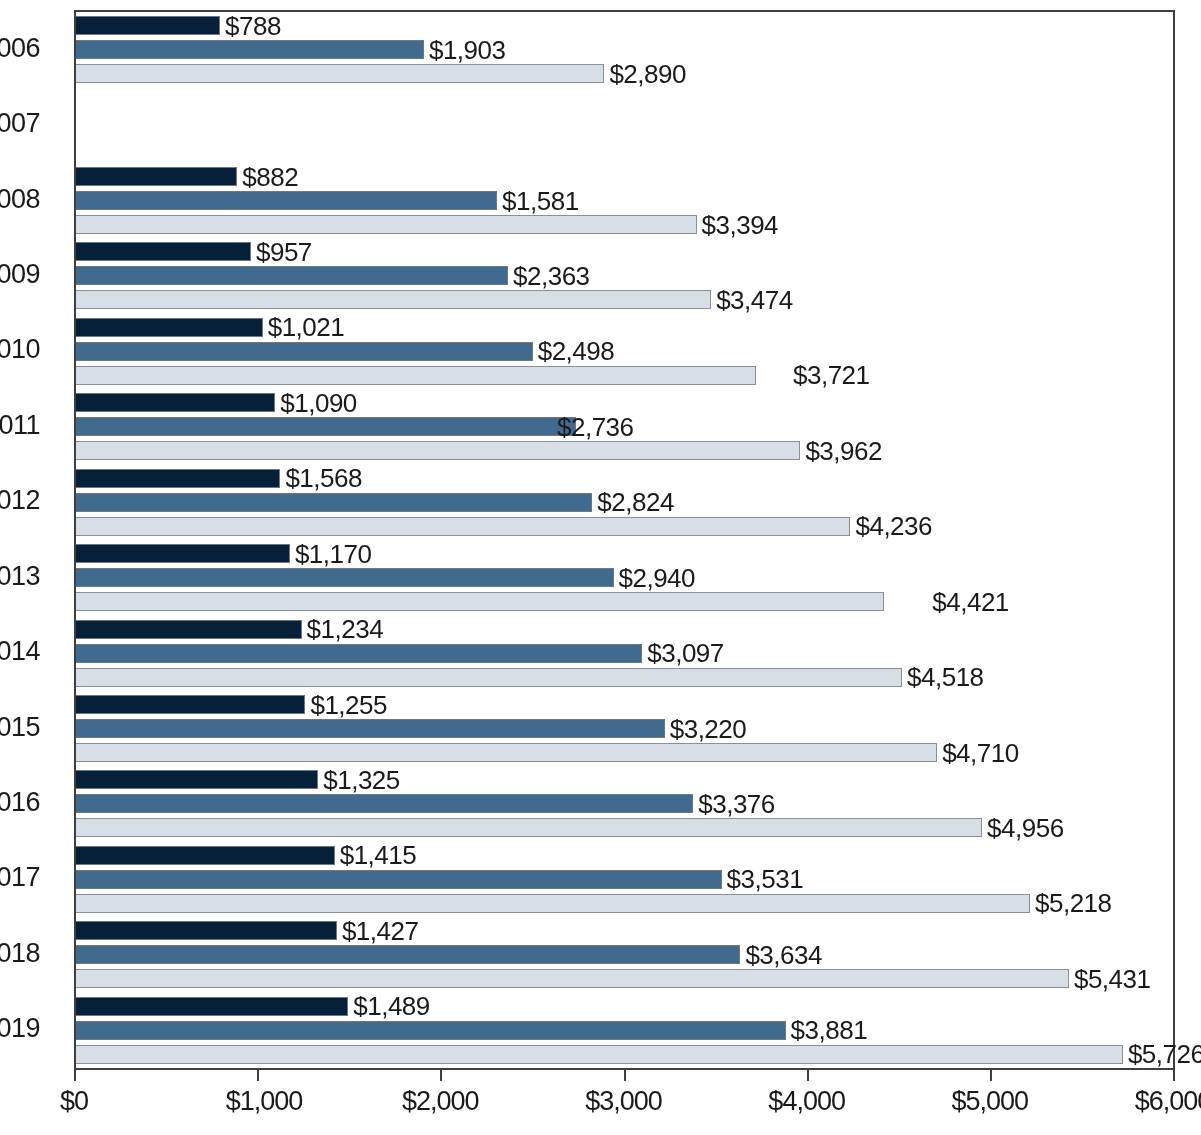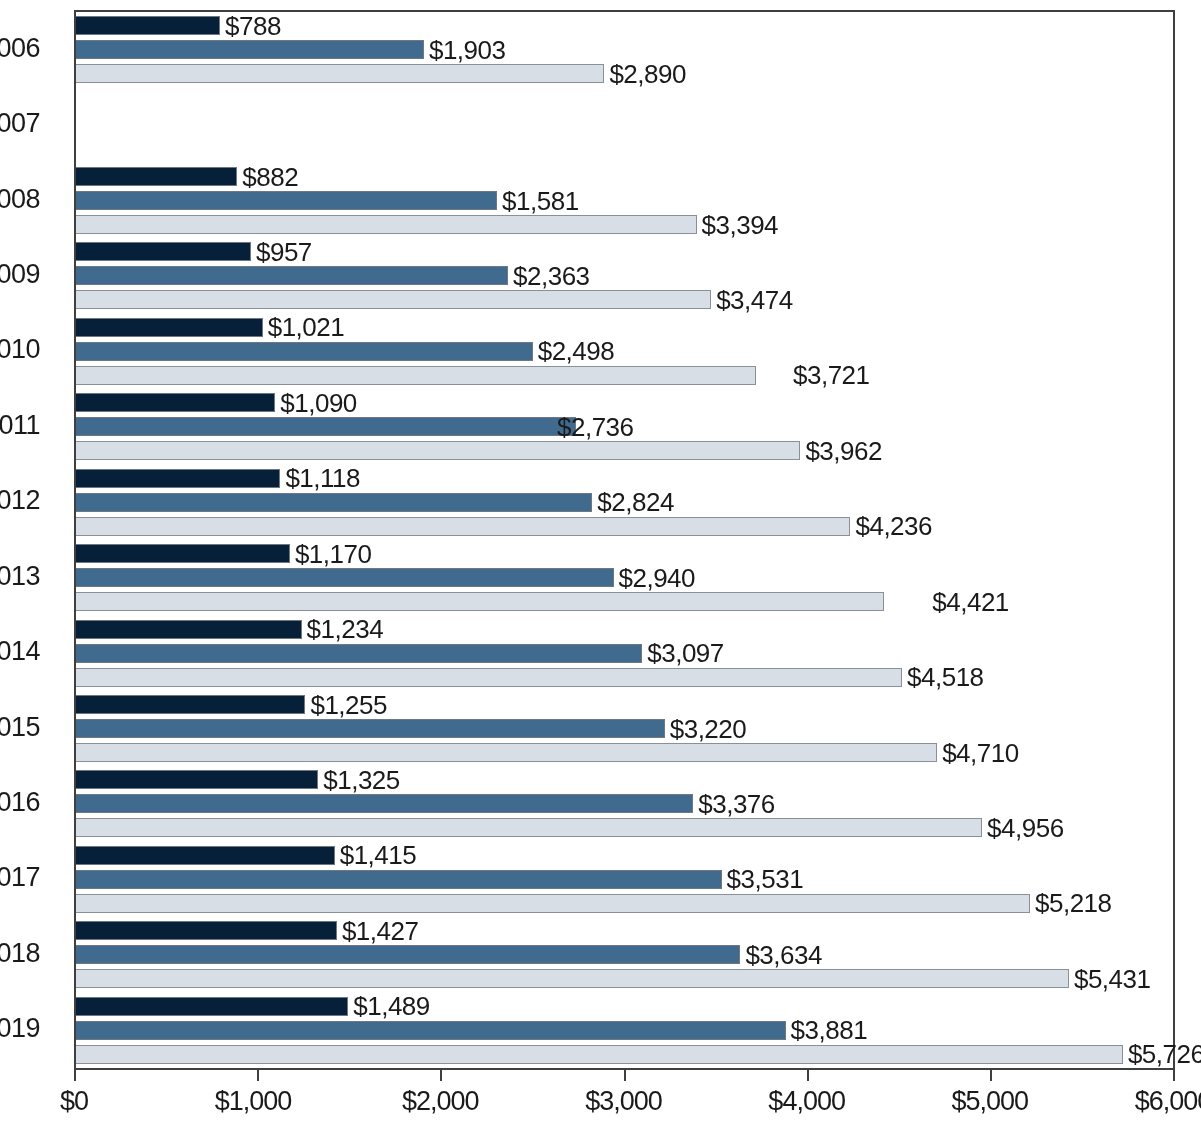--- a/index.html
+++ b/index.html
@@ -214,21 +214,21 @@
         </div>
         <div class="bar-line" style="top: 52.2143px;">
           <div class="bar family" style="width: 724.386px;"></div>
           <div class="bar-value" style="left: 724.386px;">$3,962</div>
         </div>
       </div>
       <div class="cat-row" style="top: 452.571px; height: 75.4286px;">
         <div class="year-label" style="top: 20.7143px;">2012</div>
         <div class="bar-line" style="top: 4.21429px;">
           <div class="bar single" style="width: 204.408px;"></div>
-          <div class="bar-value" style="left: 204.408px;">$1,118</div>
+          <div class="bar-value" style="left: 204.408px;">$1,568</div>
         </div>
         <div class="bar-line" style="top: 28.2143px;">
           <div class="bar plusone" style="width: 516.321px;"></div>
           <div class="bar-value" style="left: 516.321px;">$2,824</div>
         </div>
         <div class="bar-line" style="top: 52.2143px;">
           <div class="bar family" style="width: 774.482px;"></div>
           <div class="bar-value" style="left: 774.482px;">$4,236</div>
         </div>
       </div>
@@ -341,21 +341,21 @@
 
   <div class="legend" id="legend">
 
     </div>
 
   <div class="x-axis" id="x-axis">
 
   <div class="x-tick" style="left: 0px;"></div>
       <div class="x-tick-label" style="left: 0px;">$0</div>
       <div class="x-tick" style="left: 183.167px;"></div>
-      <div class="x-tick-label" style="left: 179px;">$1,000</div>
+      <div class="x-tick-label" style="left: 190px;">$1,000</div>
       <div class="x-tick" style="left: 366.333px;"></div>
       <div class="x-tick-label" style="left: 366.333px;">$2,000</div>
       <div class="x-tick" style="left: 549.5px;"></div>
       <div class="x-tick-label" style="left: 549.5px;">$3,000</div>
       <div class="x-tick" style="left: 732.667px;"></div>
       <div class="x-tick-label" style="left: 732.667px;">$4,000</div>
       <div class="x-tick" style="left: 915.833px;"></div>
       <div class="x-tick-label" style="left: 915.833px;">$5,000</div>
       <div class="x-tick" style="left: 1099px;"></div>
       <div class="x-tick-label" style="left: 1099px;">$6,000</div>

